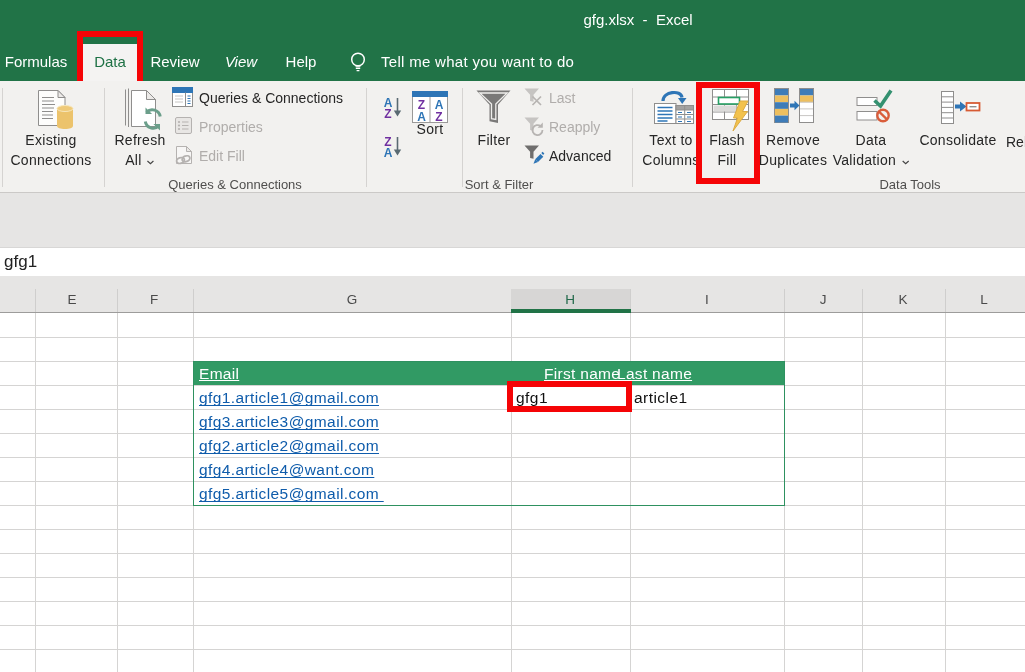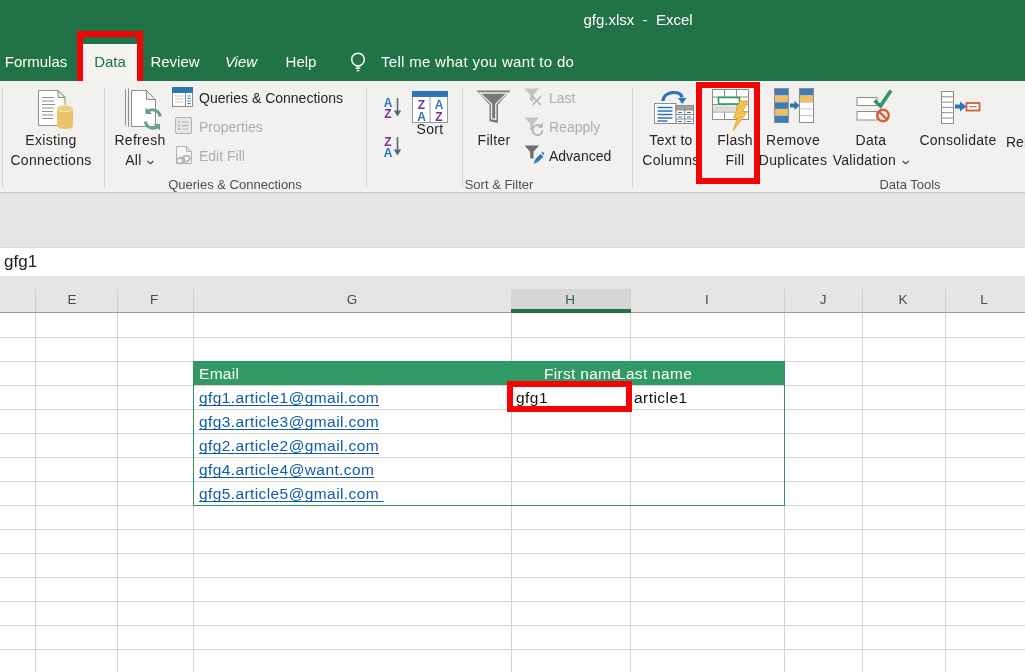--- a/index.html
+++ b/index.html
@@ -11,21 +11,21 @@
 .rs{position:absolute;font-size:14px;color:#262626;white-space:nowrap;line-height:16px;}
 .dis{color:#b0adab;}
 .gl{position:absolute;top:177px;font-size:13px;color:#4f4e4d;transform:translateX(-50%);white-space:nowrap;}
 .sep{position:absolute;top:88px;width:1px;height:99px;background:#d5d3d1;}
 .hl{position:absolute;height:1px;background:#d5d4d3;left:0;width:1025px;}
 .vl{position:absolute;width:1px;background:#d5d4d3;top:313px;height:359px;}
 .chd{position:absolute;top:292px;font-size:13.5px;color:#4a4a4a;transform:translateX(-50%);}
 .hsep{position:absolute;top:289px;width:1px;height:23px;background:#cfcecd;}
 .email{position:absolute;font-size:15.5px;letter-spacing:0.4px;color:#0f5cab;text-decoration:underline;text-decoration-skip-ink:none;text-underline-offset:2px;white-space:nowrap;}
 .cell{position:absolute;font-size:15.5px;letter-spacing:0.45px;color:#111;white-space:nowrap;}
-.thw{position:absolute;font-size:15.5px;letter-spacing:0.3px;color:#fff;white-space:nowrap;}
+.thw{position:absolute;font-size:15.5px;letter-spacing:0.3px;color:#fff;white-space:nowrap;text-decoration:underline;}
 </style>
 </head>
 <body>
 
 <div class="abs" style="left:0;top:0;width:1025px;height:81px;background:#217347;"></div>
 <div class="abs" style="left:638px;top:11px;transform:translateX(-50%);color:#fff;font-size:15px;white-space:nowrap;">gfg.xlsx&nbsp; -&nbsp; Excel</div>
 <div class="mi" style="left:36px;">Formulas</div>
 <div class="abs" style="left:83px;top:44px;width:54px;height:37px;background:#f4f3f2;"></div>
 <div class="abs" style="left:110px;top:53px;transform:translateX(-50%);color:#1e7145;font-size:15px;">Data</div>
 <div class="abs" style="left:77px;top:31px;width:66px;height:58px;border:6px solid #f50406;box-sizing:border-box;"></div>
@@ -55,21 +55,21 @@
 <div class="rs dis" style="left:199px;top:119px;">Properties</div>
 <div class="rs dis" style="left:199px;top:148px;">Edit Fill</div>
 <div class="gl" style="left:235px;">Queries &amp; Connections</div>
 <div class="rl" style="left:430px;top:120px;">Sort</div>
 <div class="rl" style="left:494px;top:131px;">Filter</div>
 <div class="rs dis" style="left:549px;top:90px;">Last</div>
 <div class="rs dis" style="left:549px;top:119px;">Reapply</div>
 <div class="rs" style="left:549px;top:148px;">Advanced</div>
 <div class="gl" style="left:499px;">Sort &amp; Filter</div>
 <div class="rl" style="left:671px;top:131px;">Text to<br>Columns</div>
-<div class="rl" style="left:727px;top:131px;margin-left:8px;">Flash<br>Fill</div>
+<div class="rl" style="left:727px;top:131px;">Flash<br>Fill</div>
 <div class="rl" style="left:793px;top:131px;">Remove<br>Duplicates</div>
 <div class="rl" style="left:871px;top:131px;">Data<br>Validation <svg width="8" height="5" viewBox="0 0 8 5" style="margin-left:1px;">
       <path d="M1 1l3 2.6L7 1" stroke="#444" stroke-width="1.2" fill="none"></path>
     </svg></div>
 <div class="rl" style="left:958px;top:131px;">Consolidate</div>
 <div class="rs" style="left:1006px;top:134px;">Rel</div>
 <div class="gl" style="left:910px;">Data Tools</div>
 
 <svg class="abs" style="left:36px;top:88px;" width="38" height="44" viewBox="0 0 38 44">
 <path d="M2.5 2.5h19.5l7 7V37.5H2.5z" fill="#fdfdfc" stroke="#8f8e8d"></path>

